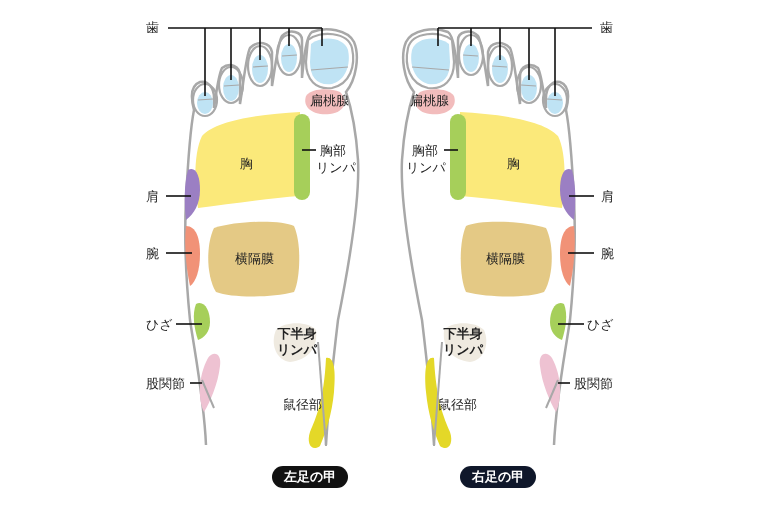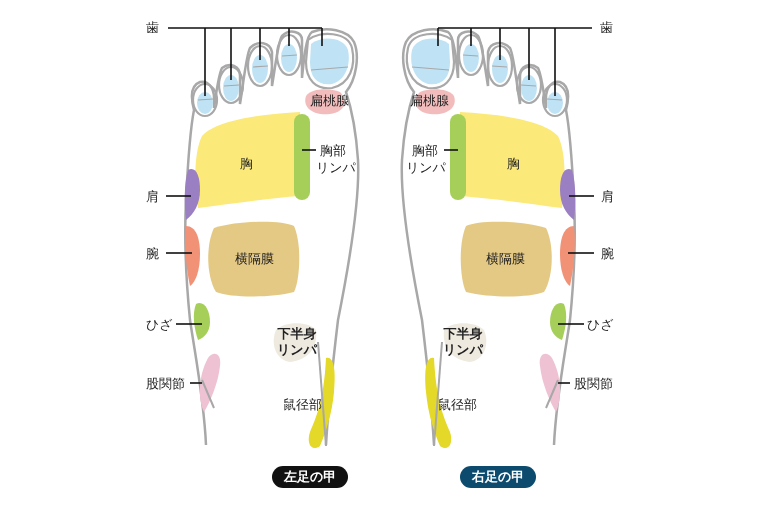--- a/index.html
+++ b/index.html
@@ -149,14 +149,14 @@
   <div class="lbl" style="left:412px;top:143px">胸部</div>
   <div class="lbl" style="left:406px;top:160px">リンパ</div>
   <div class="lbl" style="left:601px;top:189px">肩</div>
   <div class="lbl" style="left:601px;top:246px">腕</div>
   <div class="lbl" style="left:486px;top:251px">横隔膜</div>
   <div class="lbl" style="left:587px;top:317px">ひざ</div>
   <div class="lbl c" style="left:440px;top:326px;width:46px">下半身</div>
   <div class="lbl c" style="left:440px;top:342px;width:46px">リンパ</div>
   <div class="lbl" style="left:574px;top:376px">股関節</div>
   <div class="lbl" style="left:438px;top:397px">鼠径部</div>
-  <div class="badge" style="left: 460px; top: 466px; background: #0c4a6e; color: rgb(255, 255, 255);">右足の甲</div>
+  <div class="badge" style="left: 460px; top: 466px; background: #0f172a; color: rgb(255, 255, 255);">右足の甲</div>
 </div>
 
 </body></html>

